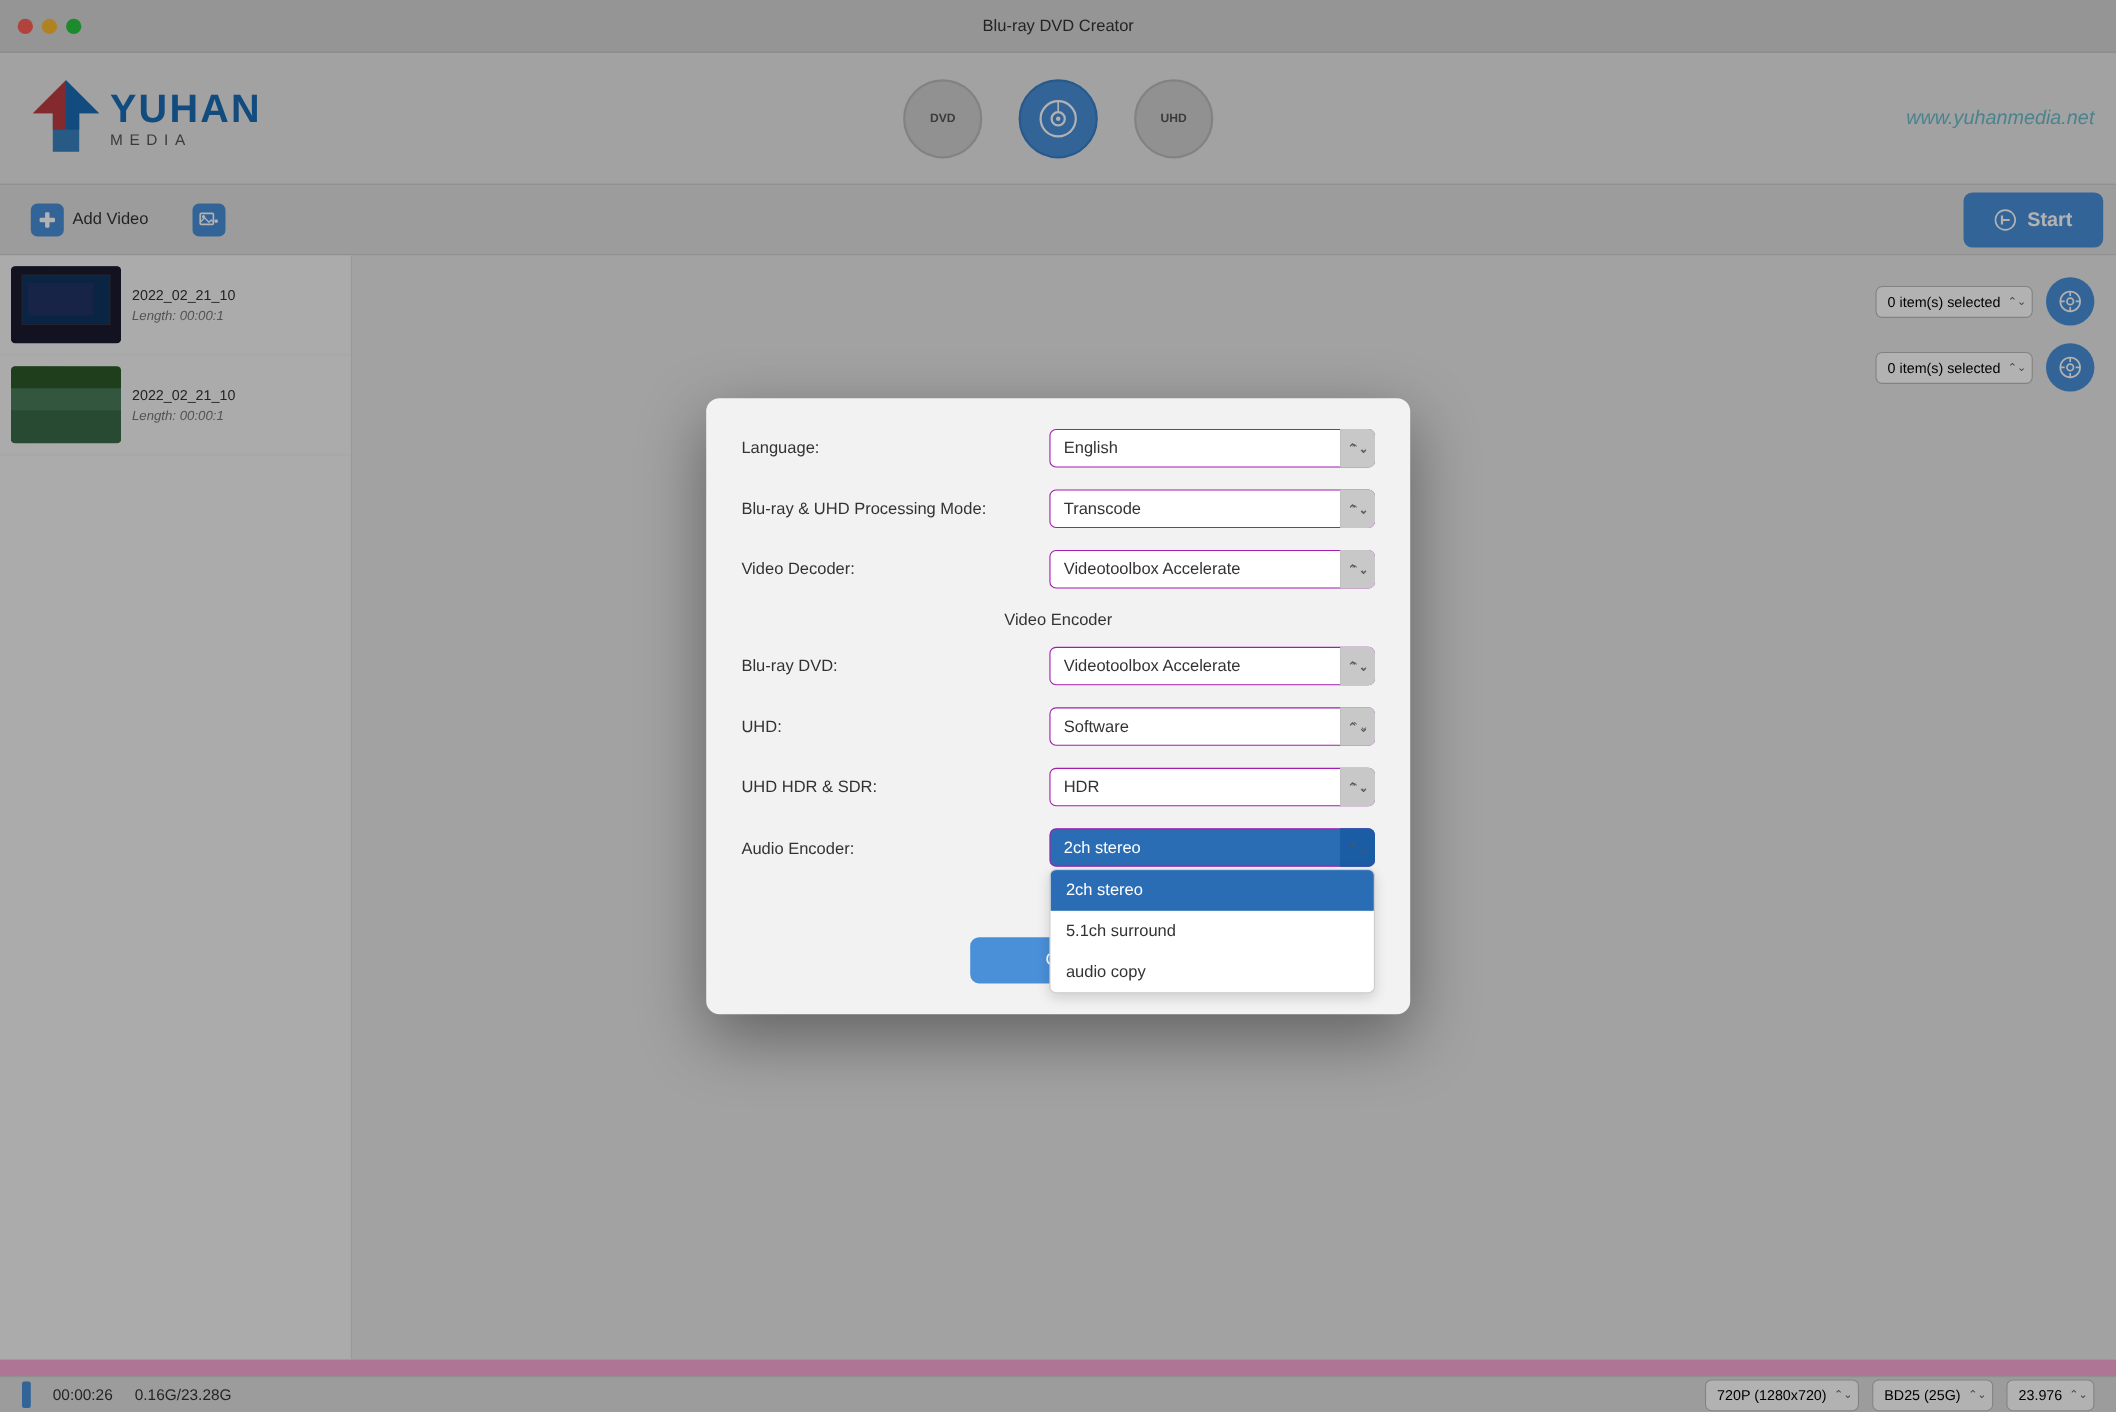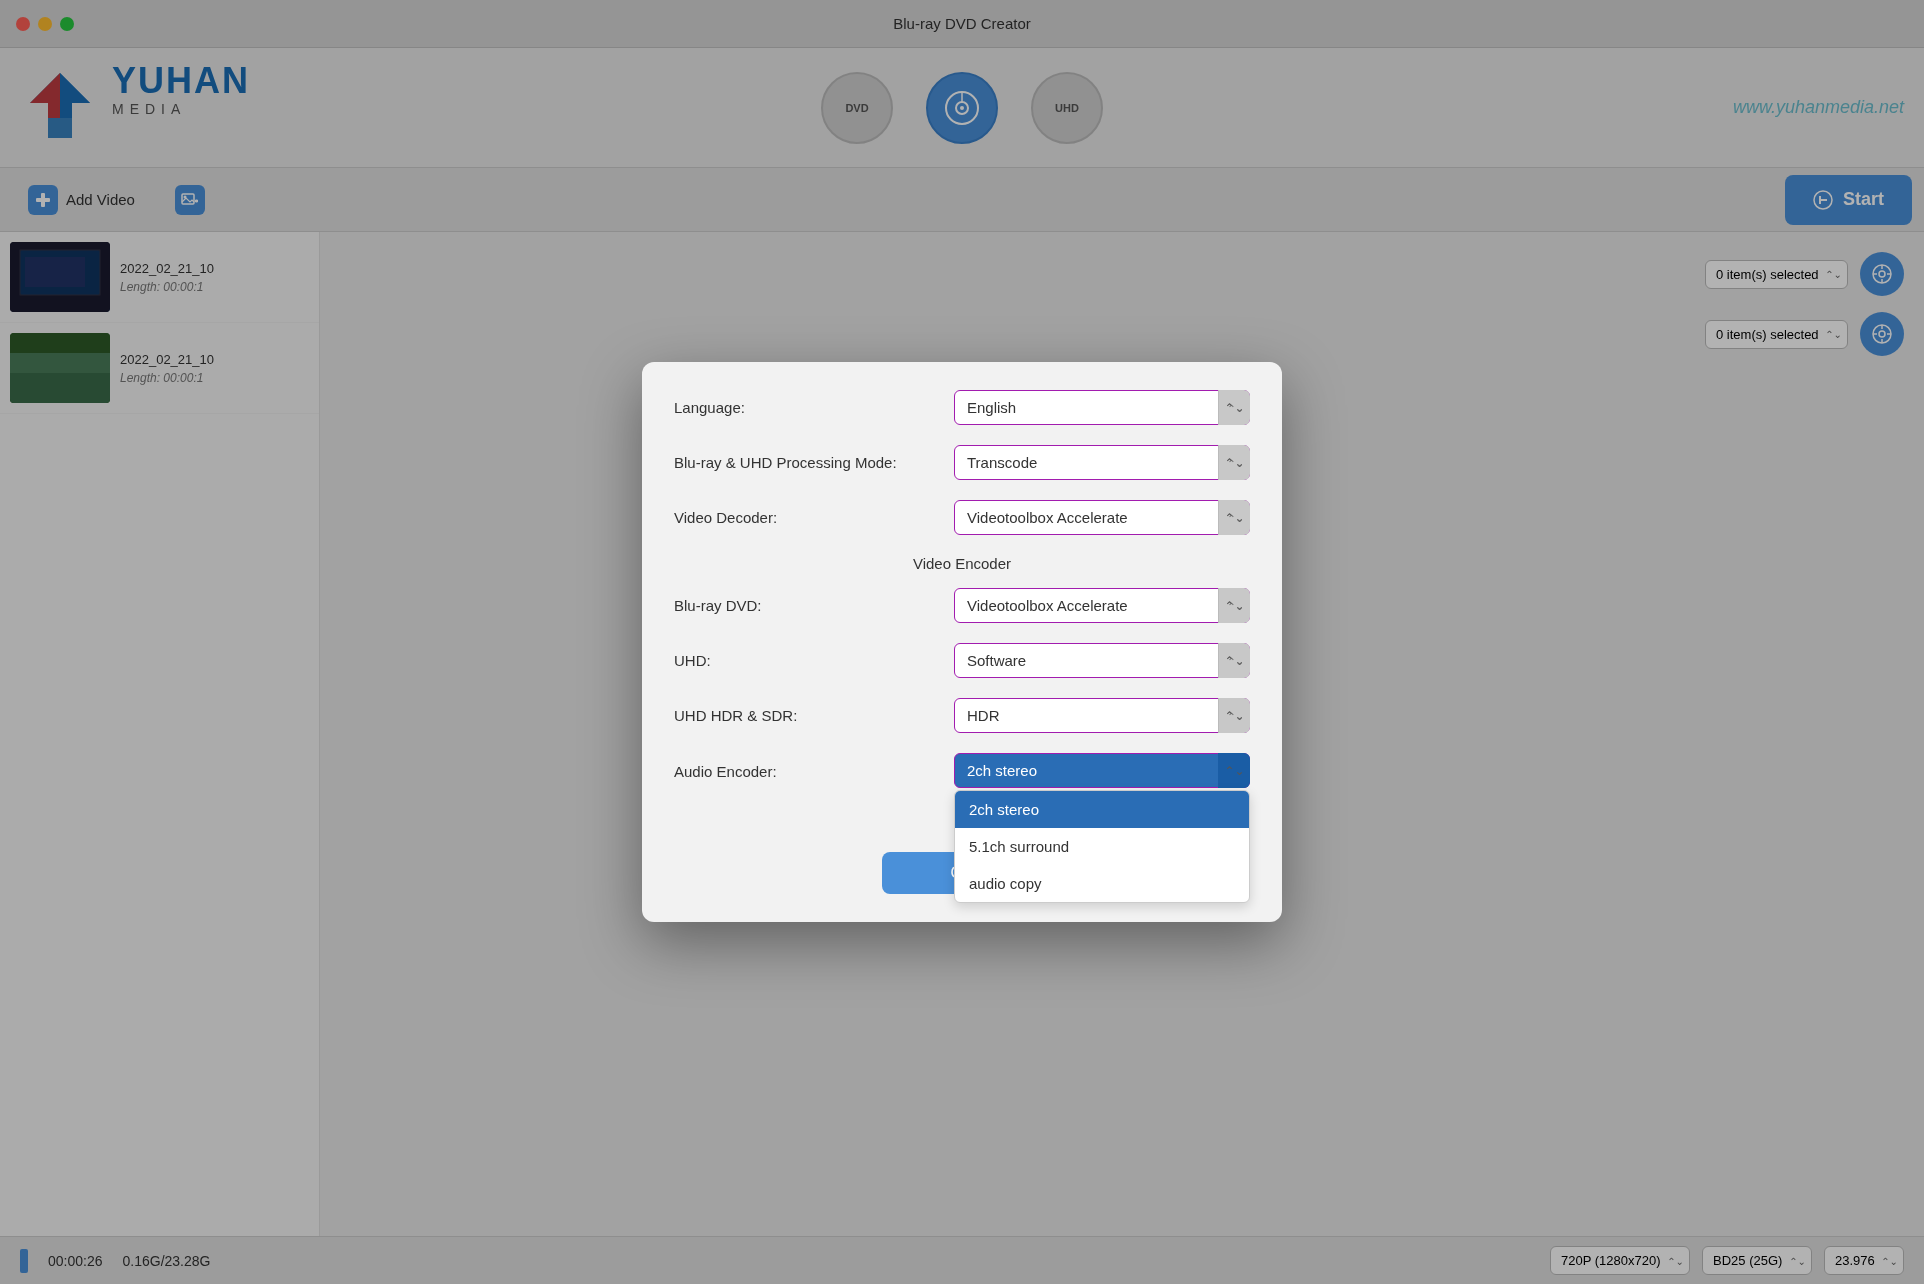--- a/index.html
+++ b/index.html
@@ -276,21 +276,21 @@
       display: flex;
       align-items: center;
       justify-content: center;
       cursor: pointer;
       color: white;
       font-size: 18px;
     }
 
     
     .status-bar {
-      height: 48px;
+      height: 33px;
       background: #e0e0e0;
       display: flex;
       align-items: center;
       padding: 0 20px;
       gap: 20px;
       border-top: 1px solid #ccc;
       position: absolute;
       bottom: 0;
       left: 0;
       right: 0;
@@ -454,21 +454,22 @@
       padding: 12px 60px;
       font-size: 16px;
       font-weight: 500;
       cursor: pointer;
       width: 160px;
     }
 
     
     .logo-container {
       display: flex;
-      gap: 12px;
+      align-items: center;
+      gap: 0;
     }
   </style>
 </head>
 <body>
 
 <div class="app-window">
 
   <div class="title-bar">
     <div class="window-controls">
       <button class="win-btn win-close"></button>

